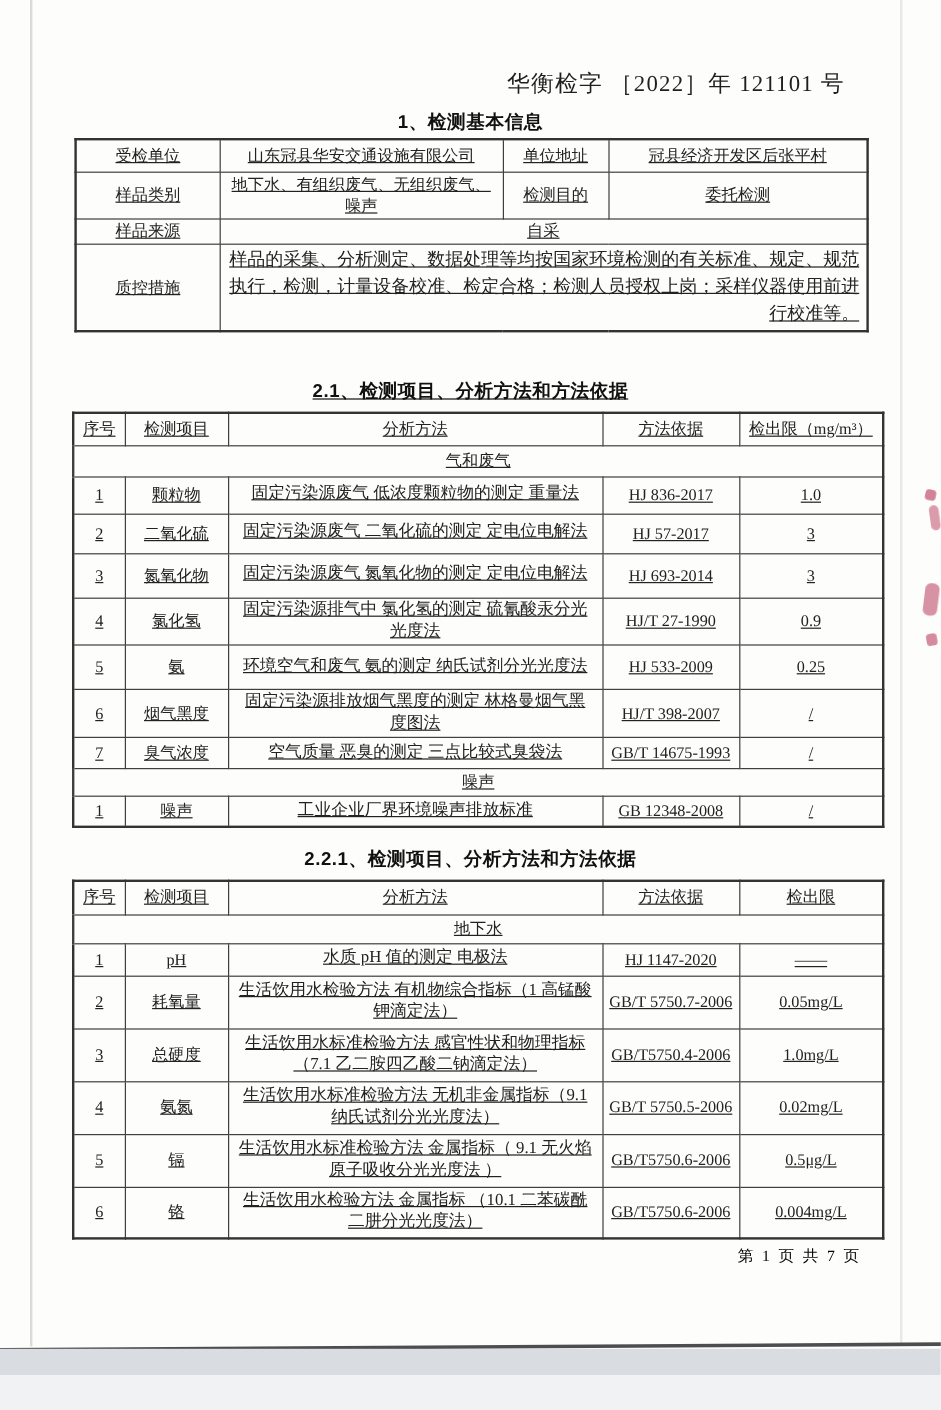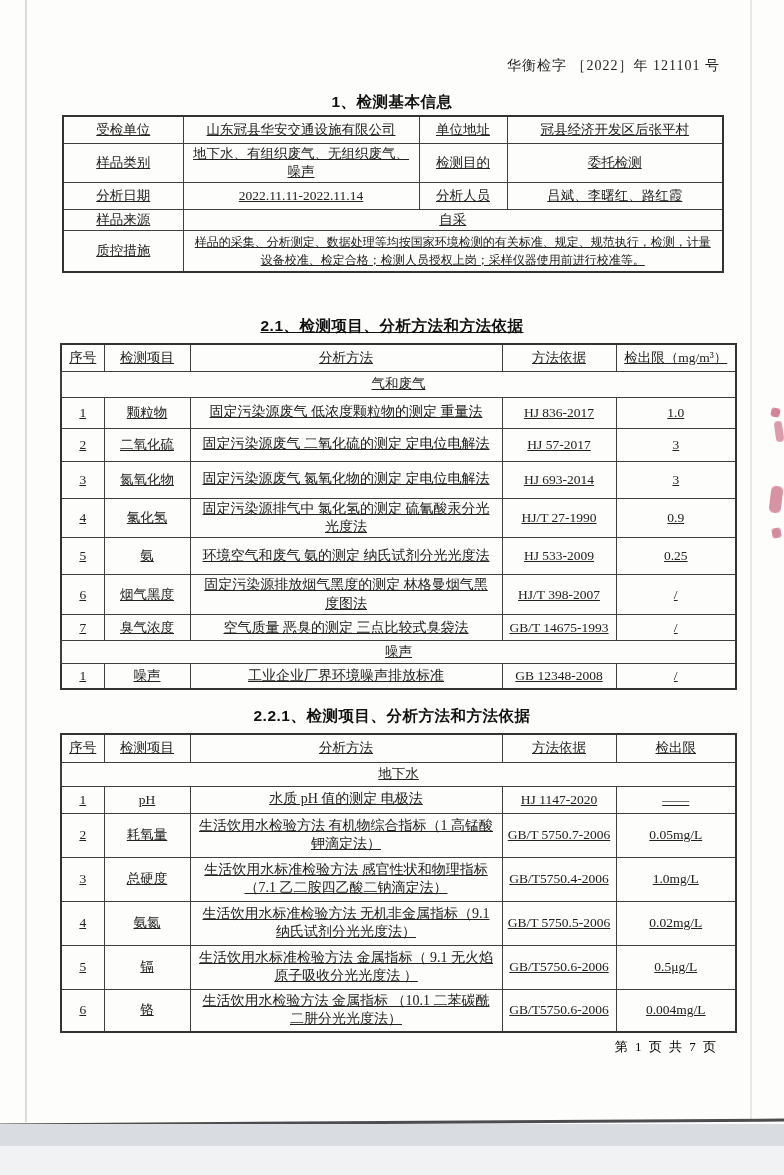--- a/index.html
+++ b/index.html
@@ -3,39 +3,39 @@
 <meta charset="utf-8">
 <style>
   html,body{margin:0;padding:0;}
   body{
     width:784px;height:1175px;position:relative;overflow:hidden;
     background:#fdfdfb;
     font-family:"Liberation Serif","DejaVu Serif",serif;
     color:#262626;
   }
   .doc-number{
-    position:absolute;top:57px;right:64px;
-    font-size:14px;letter-spacing:1px;color:#1f1f1f;
+    position:absolute;top:57px;right:80px;
+    font-size:19px;letter-spacing:1px;color:#1f1f1f;
   }
   .section-title{
     position:absolute;left:0;width:100%;text-align:center;
     font-family:"Liberation Sans","DejaVu Sans",sans-serif;
     font-weight:700;font-size:15.5px;color:#111;letter-spacing:.5px;
   }
   table{
     position:absolute;border-collapse:collapse;table-layout:fixed;
     font-size:13.5px;color:#222;text-decoration:underline;
   }
   td{
     border:1px solid #3f3f3f;text-align:center;vertical-align:middle;
     padding:1px 5px;overflow:hidden;
   }
   table{border:2px solid #333;}
   .method-cell{font-size:14px;line-height:1.32;padding:1px 8px;margin-left:28px;}
-  .left-cell{text-align:center;padding:2px 6px;font-size:12px;line-height:1.5;}
+  .left-cell{text-align:right;padding:2px 6px;font-size:15px;line-height:1.5;}
   .group-row td{border-left:2px solid #404040;}
   .footer-text{
     position:absolute;top:1038px;right:66px;
     font-size:13px;letter-spacing:2px;color:#000000;
   }
   
   .fold-line{position:absolute;left:25px;top:0;width:1.5px;height:1122px;background:#c9c9c2;opacity:.65;}
   .edge-line{position:absolute;left:750px;top:0;width:1.5px;height:1120px;background:#bcc3c7;opacity:.35;}
   .bottom-line{position:absolute;left:-4px;top:1121px;width:792px;height:3px;background:#4d4d4f;transform:rotate(-0.35deg);}
   .grey-band{position:absolute;left:0;top:1124px;width:784px;height:22px;background:#d9dde1;}
@@ -67,26 +67,20 @@
       <td>受检单位</td>
       <td>山东冠县华安交通设施有限公司</td>
       <td>单位地址</td>
       <td>冠县经济开发区后张平村</td>
     </tr>
     <tr style="height:39px">
       <td>样品类别</td>
       <td style="line-height:1.35">地下水、有组织废气、无组织废气、噪声</td>
       <td>检测目的</td>
       <td>委托检测</td>
-    </tr>
-    <tr style="height:27px">
-      <td>分析日期</td>
-      <td>2022.11.11-2022.11.14</td>
-      <td>分析人员</td>
-      <td>吕斌、李曙红、路红霞</td>
     </tr>
     <tr style="height:19px">
       <td>样品来源</td>
       <td colspan="3">自采</td>
     </tr>
     <tr style="height:38px">
       <td>质控措施</td>
       <td colspan="3" class="left-cell">样品的采集、分析测定、数据处理等均按国家环境检测的有关标准、规定、规范执行，检测，计量设备校准、检定合格；检测人员授权上岗；采样仪器使用前进行校准等。</td>
     </tr>
   </tbody>

